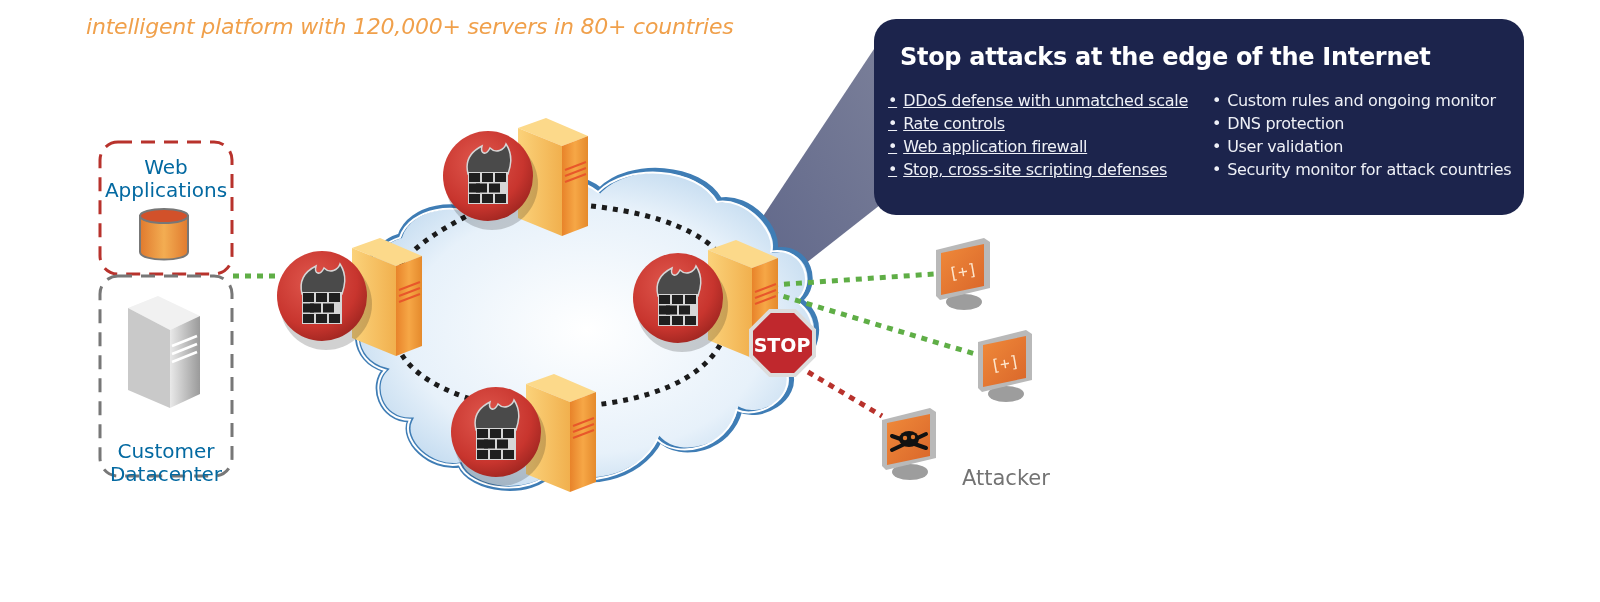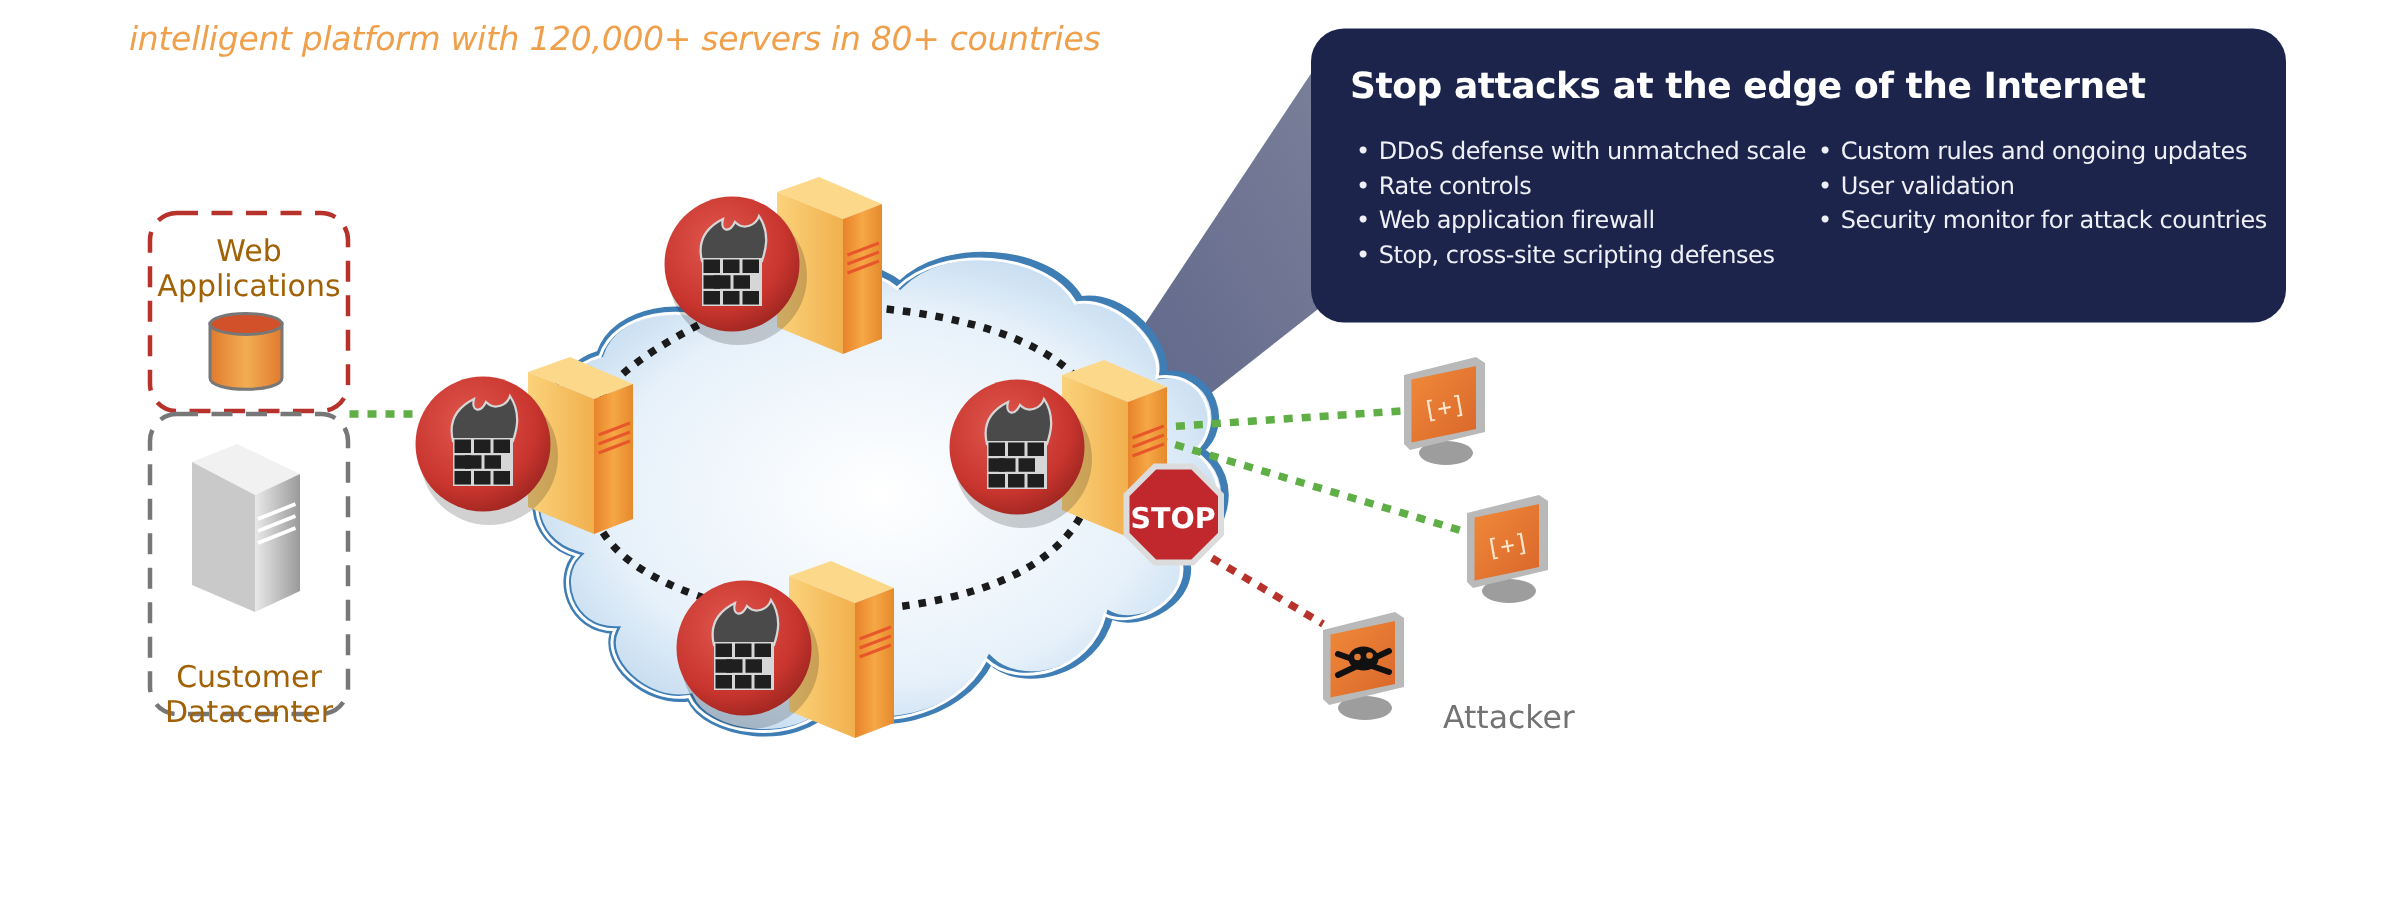--- a/index.html
+++ b/index.html
@@ -7,25 +7,25 @@
          font-family: "DejaVu Sans", sans-serif; }
   #diagram { position: absolute; left: 0; top: 0; width: 1600px; height: 602px; }
   .tagline { position: absolute; left: 86px; top: 10px; color: #f0a04b;
              font-style: italic; font-size: 22px; line-height: 33px; letter-spacing: -0.2px; }
   .tagline div { white-space: nowrap; }
   .panel { position: absolute; left: 874px; top: 19px; width: 650px; height: 196px;
            background: #1c244c; border-radius: 22px; color: #fff; }
   .panel-title { position: absolute; left: 26px; top: 24px; font-size: 24px; font-weight: bold;
                  white-space: nowrap; letter-spacing: -0.3px; }
   .col { position: absolute; top: 70px; font-size: 16px; line-height: 23px; color: #eef0f6; }
-  .col.left { left: 30px; }
+  .col.left { left: 14px; text-decoration: underline; }
   .col.right { left: 338px; }
   .col .item { white-space: nowrap; letter-spacing: -0.3px; }
   .col .item::before { content: "\2022"; margin-right: 6px; }
-  .label { position: absolute; text-align: center; color: #a16207; font-size: 20px; line-height: 23px; }
+  .label { position: absolute; text-align: center; color: #0369a1; font-size: 20px; line-height: 23px; }
   .attacker-label { position: absolute; left: 962px; top: 466px; color: #737373; font-size: 21px; }
 </style>
 </head>
 <body>
 
 <svg id="diagram" width="1600" height="602" viewBox="0 0 1600 602">
   <defs>
     <radialGradient id="cloudFill" cx="50%" cy="50%" r="60%">
       <stop offset="0%" stop-color="#ffffff"></stop>
       <stop offset="65%" stop-color="#e7f1fa"></stop>
@@ -233,21 +233,22 @@
 
 <div class="panel">
   <div class="panel-title">Stop attacks at the edge of the Internet</div>
   <div class="col left">
     <div class="item">DDoS defense with unmatched scale</div>
     <div class="item">Rate controls</div>
     <div class="item">Web application firewall</div>
     <div class="item">Stop, cross-site scripting defenses</div>
   </div>
   <div class="col right">
-    <div class="item">Custom rules and ongoing updates</div>
+    <div class="item">Custom rules and ongoing monitor</div>
+    <div class="item">DNS protection</div>
     <div class="item">User validation</div>
     <div class="item">Security monitor for attack countries</div>
   </div>
 </div>
 
 <div class="label" style="left:100px; top:156px; width:132px;">
   <div>Web</div>
   <div>Applications</div>
 </div>
 <div class="label" style="left:100px; top:418px; width:132px;margin-top:22px;">

